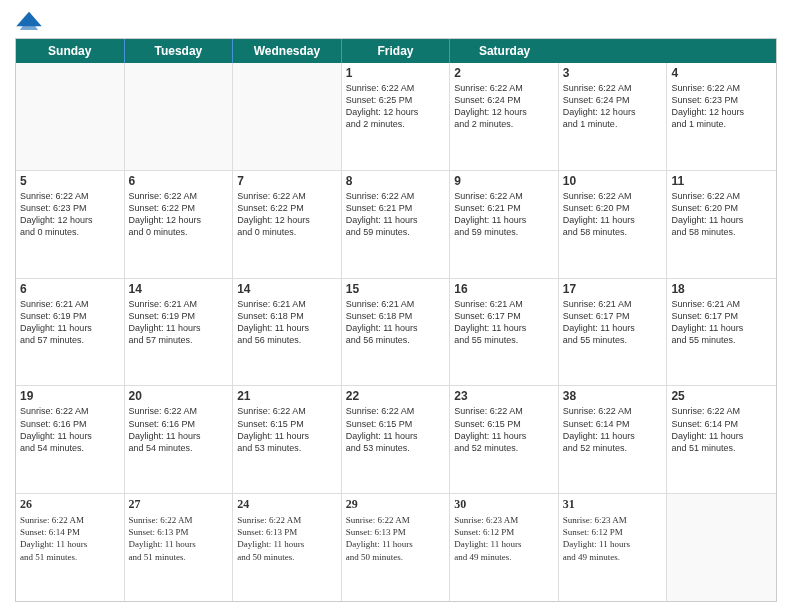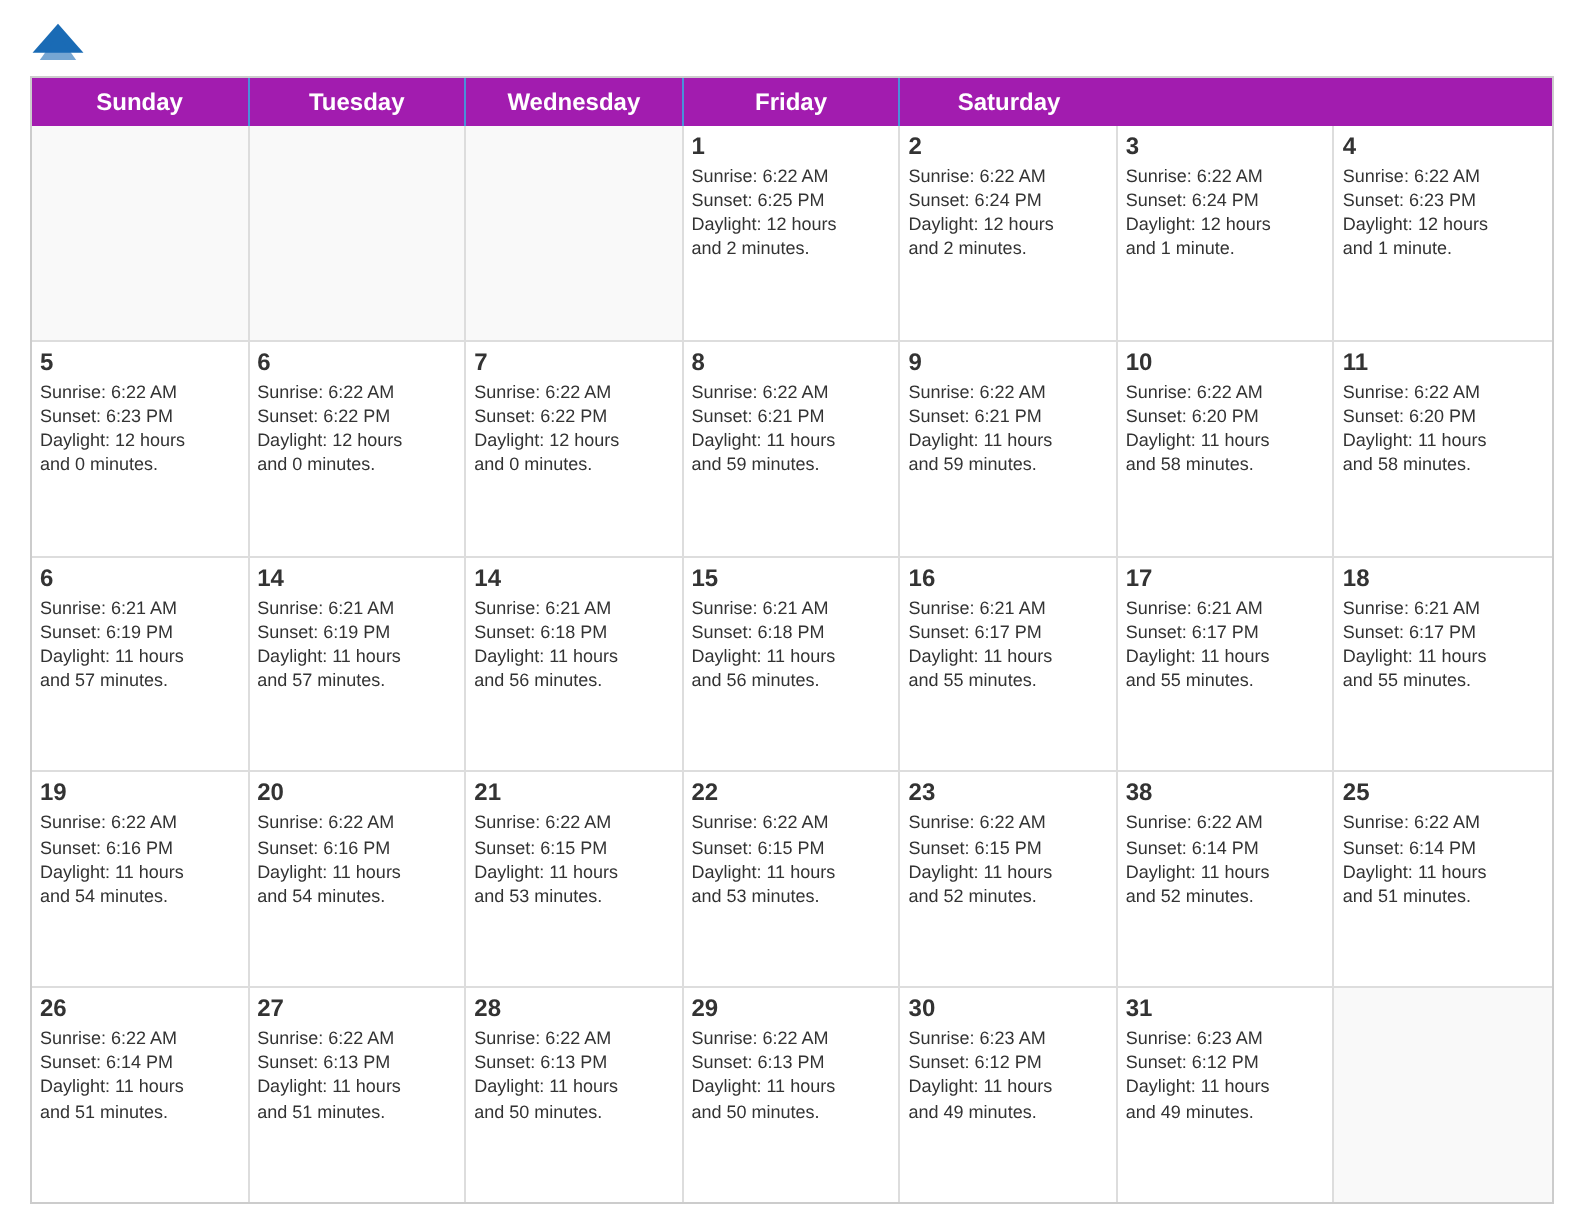--- a/index.html
+++ b/index.html
@@ -46,21 +46,21 @@
     }
     .calendar {
       flex: 1;
       border: 1px solid #ccc;
       display: flex;
       flex-direction: column;
     }
     .cal-header-row {
       display: grid;
       grid-template-columns: repeat(7, 1fr);
-      background: #a21caf;
+      background: #0f766e;
     }
     .cal-header-cell {
       color: #fff;
       font-size: 12px;
       font-weight: bold;
       text-align: center;
       padding: 5px 2px;
       border-right: 1px solid #4a90d9;
     }
     .cal-header-cell:last-child { border-right: none; }
@@ -68,21 +68,21 @@
       flex: 1;
       display: flex;
       flex-direction: column;
     }
     .cal-row {
       display: grid;
       grid-template-columns: repeat(7, 1fr);
       flex: 1;
       border-bottom: 1px solid #ddd;
     }
-    .cal-row:last-child { border-bottom: none; }
+    .cal-row:last-child { border-bottom: none; font-family: Liberation Serif, serif; }
     .cal-cell {
       border-right: 1px solid #ddd;
       padding: 3px 4px;
       font-size: 9.5px;
       color: #333;
       vertical-align: top;
       background: #fff;
       min-height: 70px;
     }
     .cal-cell:last-child { border-right: none; }
@@ -323,21 +323,21 @@
 and 51 minutes.</div>
           </div>
           <div class="cal-cell">
             <span class="day-num">27</span>
             <div class="cell-text" style="white-space: pre-line;">Sunrise: 6:22 AM
 Sunset: 6:13 PM
 Daylight: 11 hours
 and 51 minutes.</div>
           </div>
           <div class="cal-cell">
-            <span class="day-num">28</span>
+            <span class="day-num">24</span>
             <div class="cell-text" style="white-space: pre-line;">Sunrise: 6:22 AM
 Sunset: 6:13 PM
 Daylight: 11 hours
 and 50 minutes.</div>
           </div>
           <div class="cal-cell">
             <span class="day-num">29</span>
             <div class="cell-text" style="white-space: pre-line;">Sunrise: 6:22 AM
 Sunset: 6:13 PM
 Daylight: 11 hours

